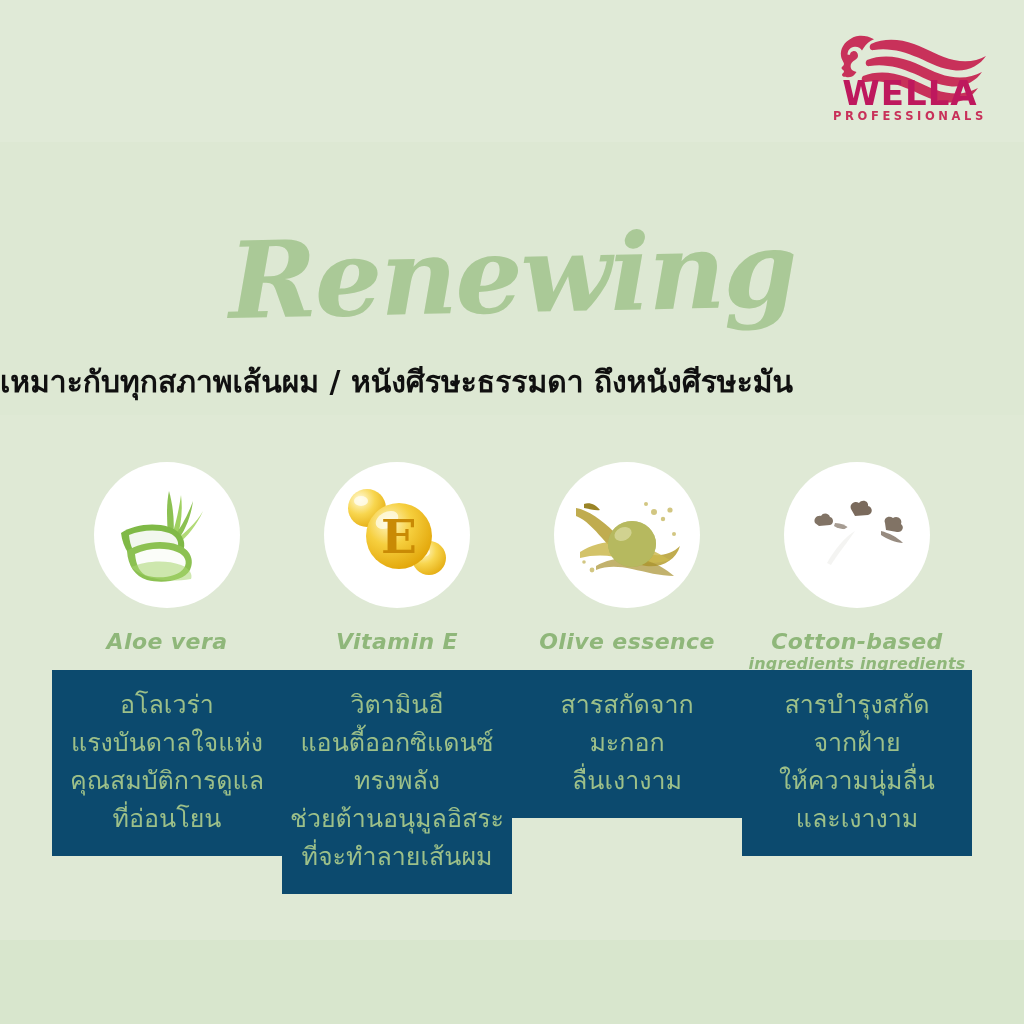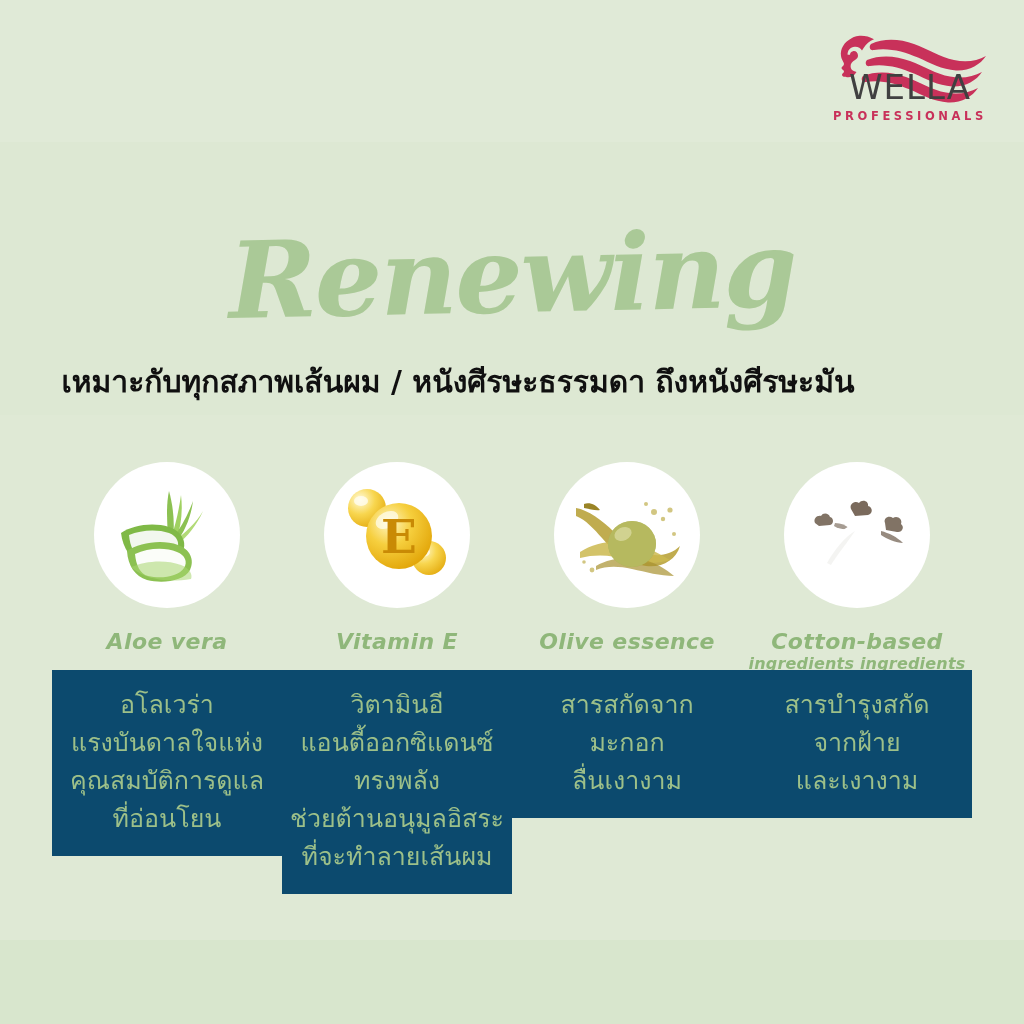--- a/index.html
+++ b/index.html
@@ -32,28 +32,28 @@
     position: absolute;
     top: 16px;
     right: 26px;
     width: 176px;
     height: 100px;
   }
   .logo svg { display: block; width: 176px; height: 100px; }
   .logo-word {
     position: absolute;
     left: 0;
-    top: 54px;
+    top: 60px;
     width: 176px;
     text-align: center;
     font-family: "DejaVu Sans", "Liberation Sans", sans-serif;
-    font-weight: normal;
+    font-weight: bold;
     font-size: 34px;
     letter-spacing: 1px;
-    color: #404040;
+    color: #be185d;
     line-height: 1;
   }
   .logo-sub {
     position: absolute;
     left: 0;
     top: 95px;
     width: 176px;
     text-align: center;
     font-size: 11.5px;
     font-weight: bold;
@@ -79,21 +79,20 @@
     transform: rotate(-1.2deg);
     opacity: 0.95;
   }
 
   
   .subtitle {
     position: absolute;
     left: 0;
     top: 364px;
     width: 916px;
-    text-align: center;
     font-size: 30px;
     font-weight: bold;
     color: #101010;
     line-height: 1.2;
   }
 
   
   .cols {
     position: absolute;
     left: 52px;
@@ -314,18 +313,19 @@
           </g>
         </svg>
       </div>
       <div class="ing-name">
         <span>Cotton-based</span>
         <span class="ing-name-2">ingredients ingredients</span>
       </div>
       <div class="desc-card">
         <span class="line">สารบำรุงสกัด</span>
         <span class="line">จากฝ้าย</span>
+        <span class="line">ให้ความนุ่มลื่น</span>
         <span class="line">และเงางาม</span>
       </div>
     </div>
 
   </div>
 </div>
 
 </body></html>

